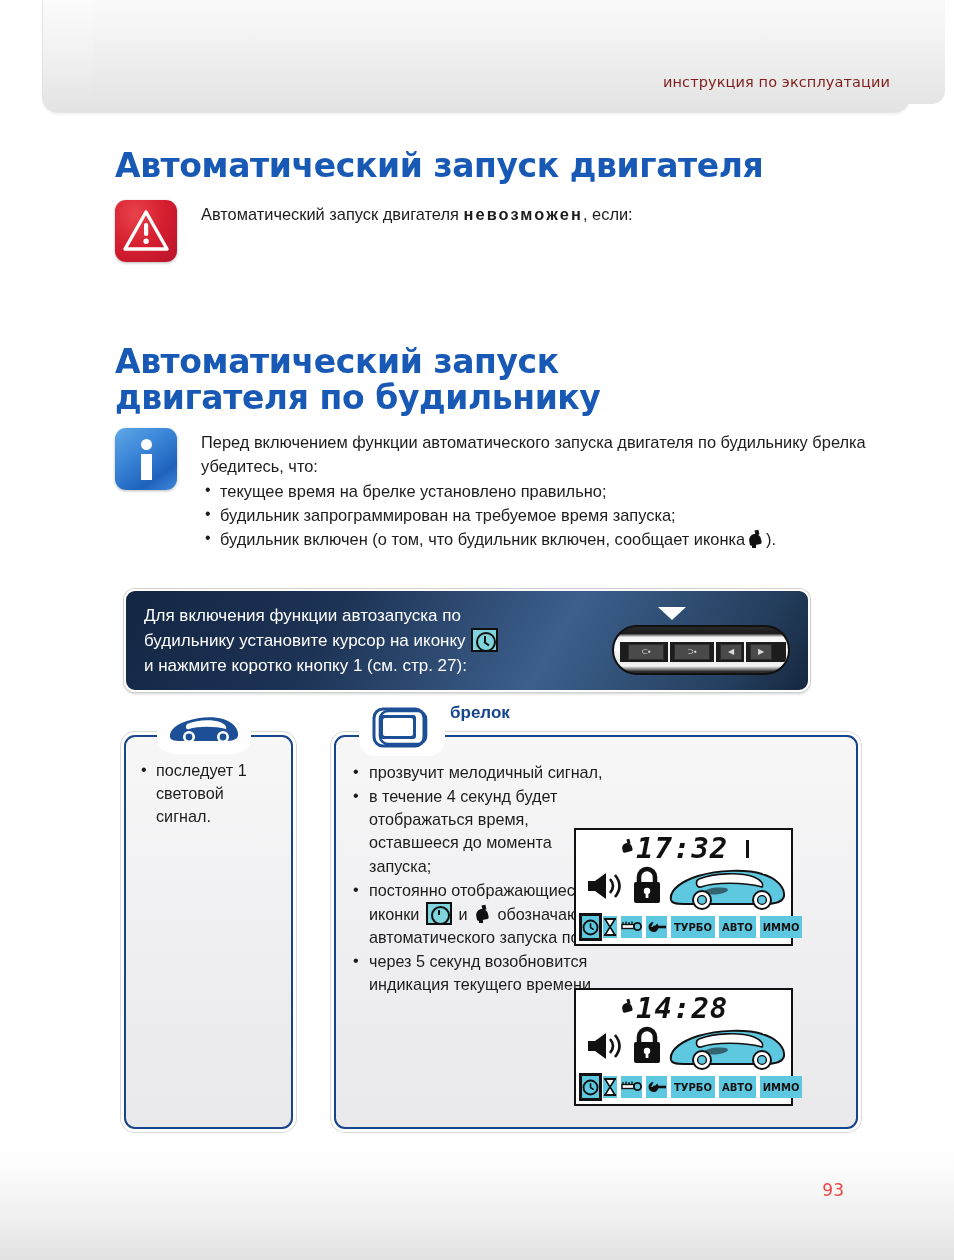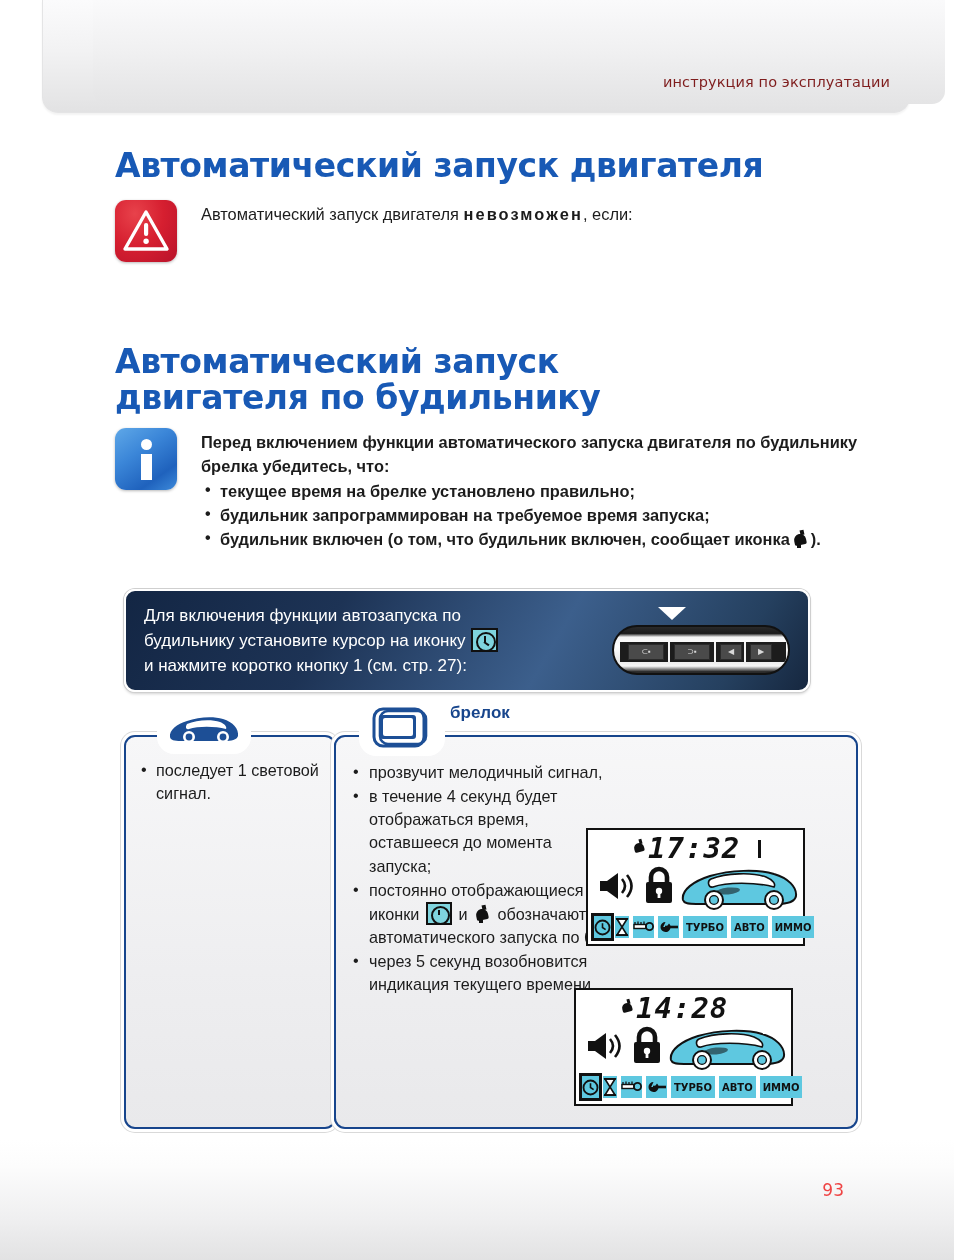--- a/index.html
+++ b/index.html
@@ -115,21 +115,21 @@
   .fob-sep{position:absolute;top:0;width:2px;height:20px;background:#f2f2f2;}
 
   
   .res-panel{
     position:absolute;
     background:linear-gradient(to bottom,#f7f7f8 0%,#eeeef0 60%,#e9e9eb 100%);
     border:2px solid #17458c;border-radius:11px;
     box-shadow:0 0 0 3px #ffffff, 0 0 0 4px #d9d9d9;
     box-sizing:border-box;
   }
-  #panel-car{left:124px;top:735px;width:212px;height:394px;padding-left:44px;}
+  #panel-car{left:124px;top:735px;width:169px;height:394px;padding-left:44px;}
   #panel-fob{left:334px;top:735px;width:524px;height:394px;}
 
   .panel-badge{
     position:absolute;background:#ffffff;border-radius:14px;
     box-shadow:0 0 0 3px #ffffff;
     display:flex;align-items:center;justify-content:center;
   }
   #badge-car{left:160px;top:705px;width:88px;height:46px;}
   #badge-fob{left:362px;top:703px;width:80px;height:50px;}
   .panel-label{
@@ -156,21 +156,21 @@
   .inline-bell{display:inline-block;vertical-align:-4px;width:17px;height:19px;position:relative;margin:0 2px;}
   .bell-b{position:absolute;left:2px;top:4px;width:12px;height:11px;background:#111;
     border-radius:7px 7px 2px 2px;transform:rotate(-12deg);}
   .bell-t{position:absolute;left:8px;top:0px;width:4px;height:5px;background:#111;transform:rotate(-12deg);}
   .bell-c{position:absolute;left:5px;top:15px;width:4px;height:3px;background:#111;}
 
   
   .lcd{
     position:absolute;background:#ffffff;border:2px solid #111;box-sizing:border-box;
   }
-  #lcd-1{left:586px;top:828px;width:219px;height:118px;}
+  #lcd-1{left:574px;top:828px;width:219px;height:118px;}
   #lcd-2{left:574px;top:988px;width:219px;height:118px;}
 
   .lcd-time{
     position:absolute;left:60px;top:4px;font-family:"DejaVu Sans Mono",monospace;
     font-size:29px;font-weight:bold;color:#111;letter-spacing:1px;
     font-style:italic;line-height:1;
   }
   .lcd-bell{position:absolute;left:44px;top:9px;width:14px;height:16px;}
   .lcd-bell .bb{position:absolute;left:2px;top:4px;width:10px;height:9px;background:#111;border-radius:6px 6px 2px 2px;transform:rotate(-15deg);}
   .lcd-bell .bt{position:absolute;left:7px;top:0;width:3px;height:5px;background:#111;transform:rotate(-15deg);}
@@ -221,21 +221,21 @@
 
 <h1 class="doc-h1" id="h1-alarm">Автоматический запуск двигателя по будильнику</h1>
 
 <div class="note" style="left:115px;top:428px;width:740px;">
   <div class="note-icon">
     <div class="info-icon">
       <div class="info-dot"></div>
       <div class="info-stem"></div>
     </div>
   </div>
-  <div class="note-body" style="width:670px;font-weight:bold;">
+  <div class="note-body" style="width:670px;">
     <p class="note-lead">Перед включением функции автоматического запуска двигателя по будильнику брелка убедитесь, что:</p>
     <ul>
       <li>текущее время на брелке установлено правильно;</li>
       <li>будильник запрограммирован на требуемое время запуска;</li>
       <li><span>будильник включен (о том, что будильник включен, сообщает иконка</span><span class="inline-bell"><span class="bell-t"></span><span class="bell-b"></span><span class="bell-c"></span></span><span>).</span></li>
     </ul>
   </div>
 </div>
 
 <div class="dark-panel">

